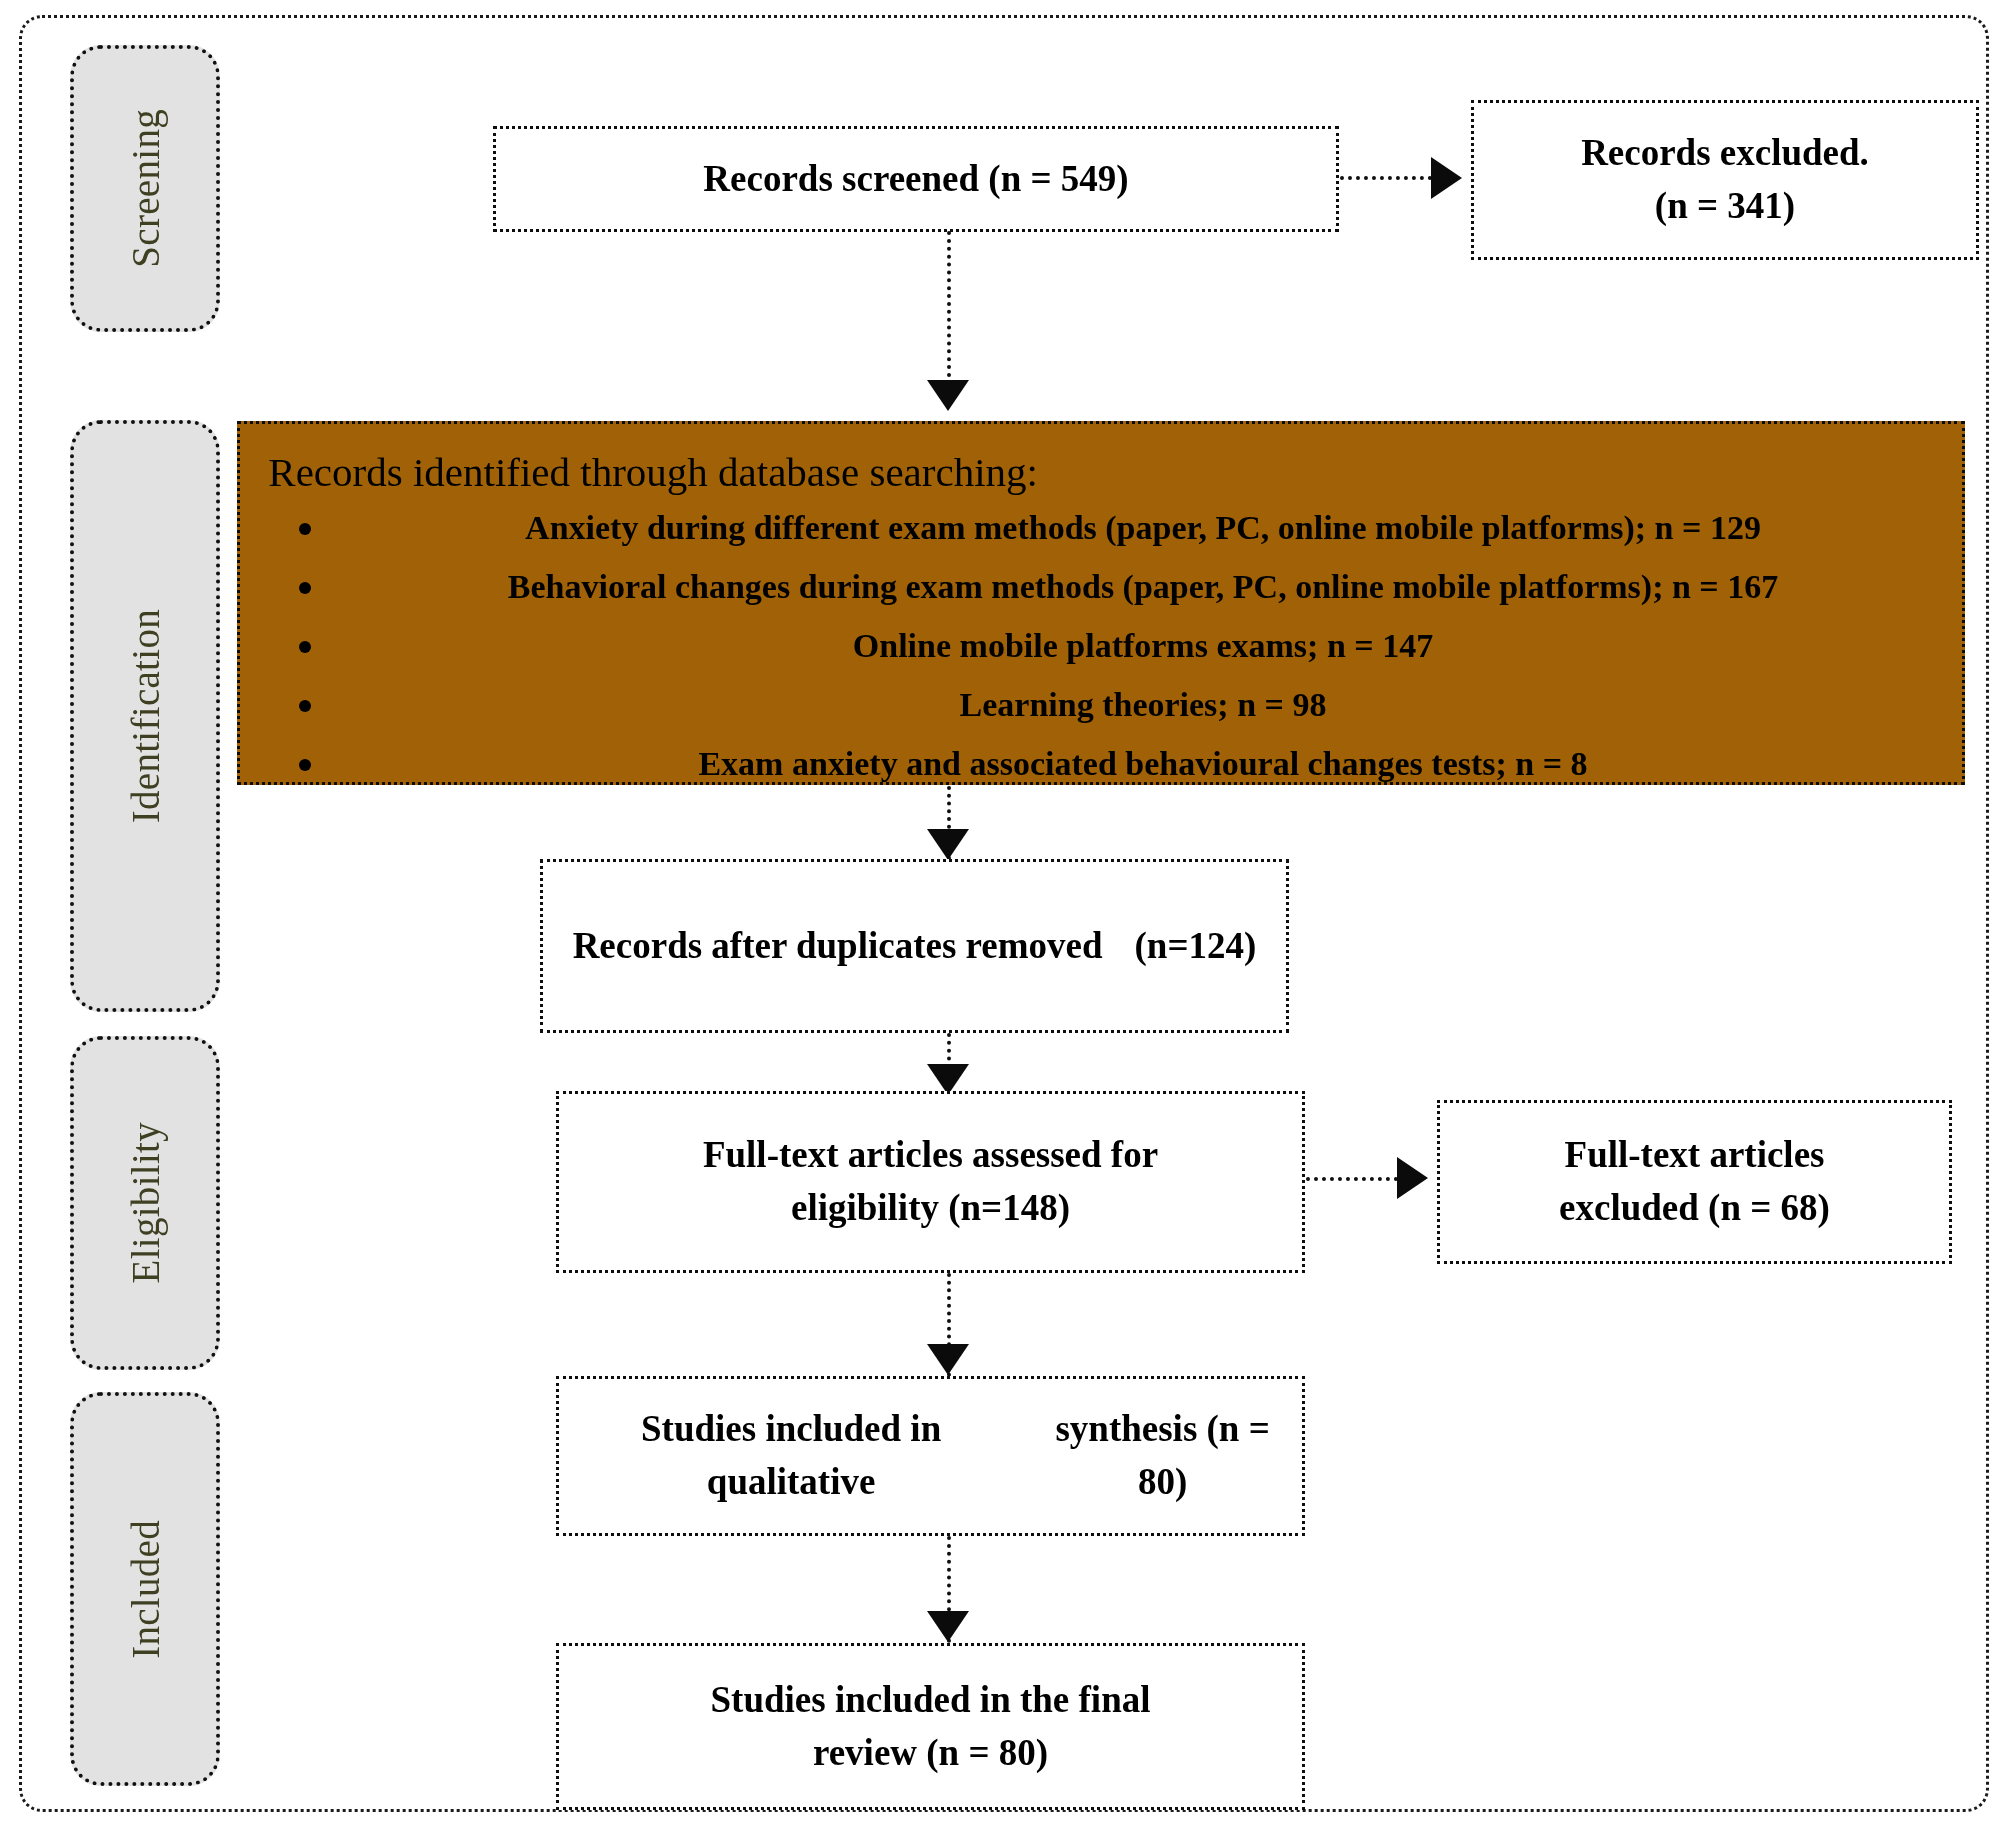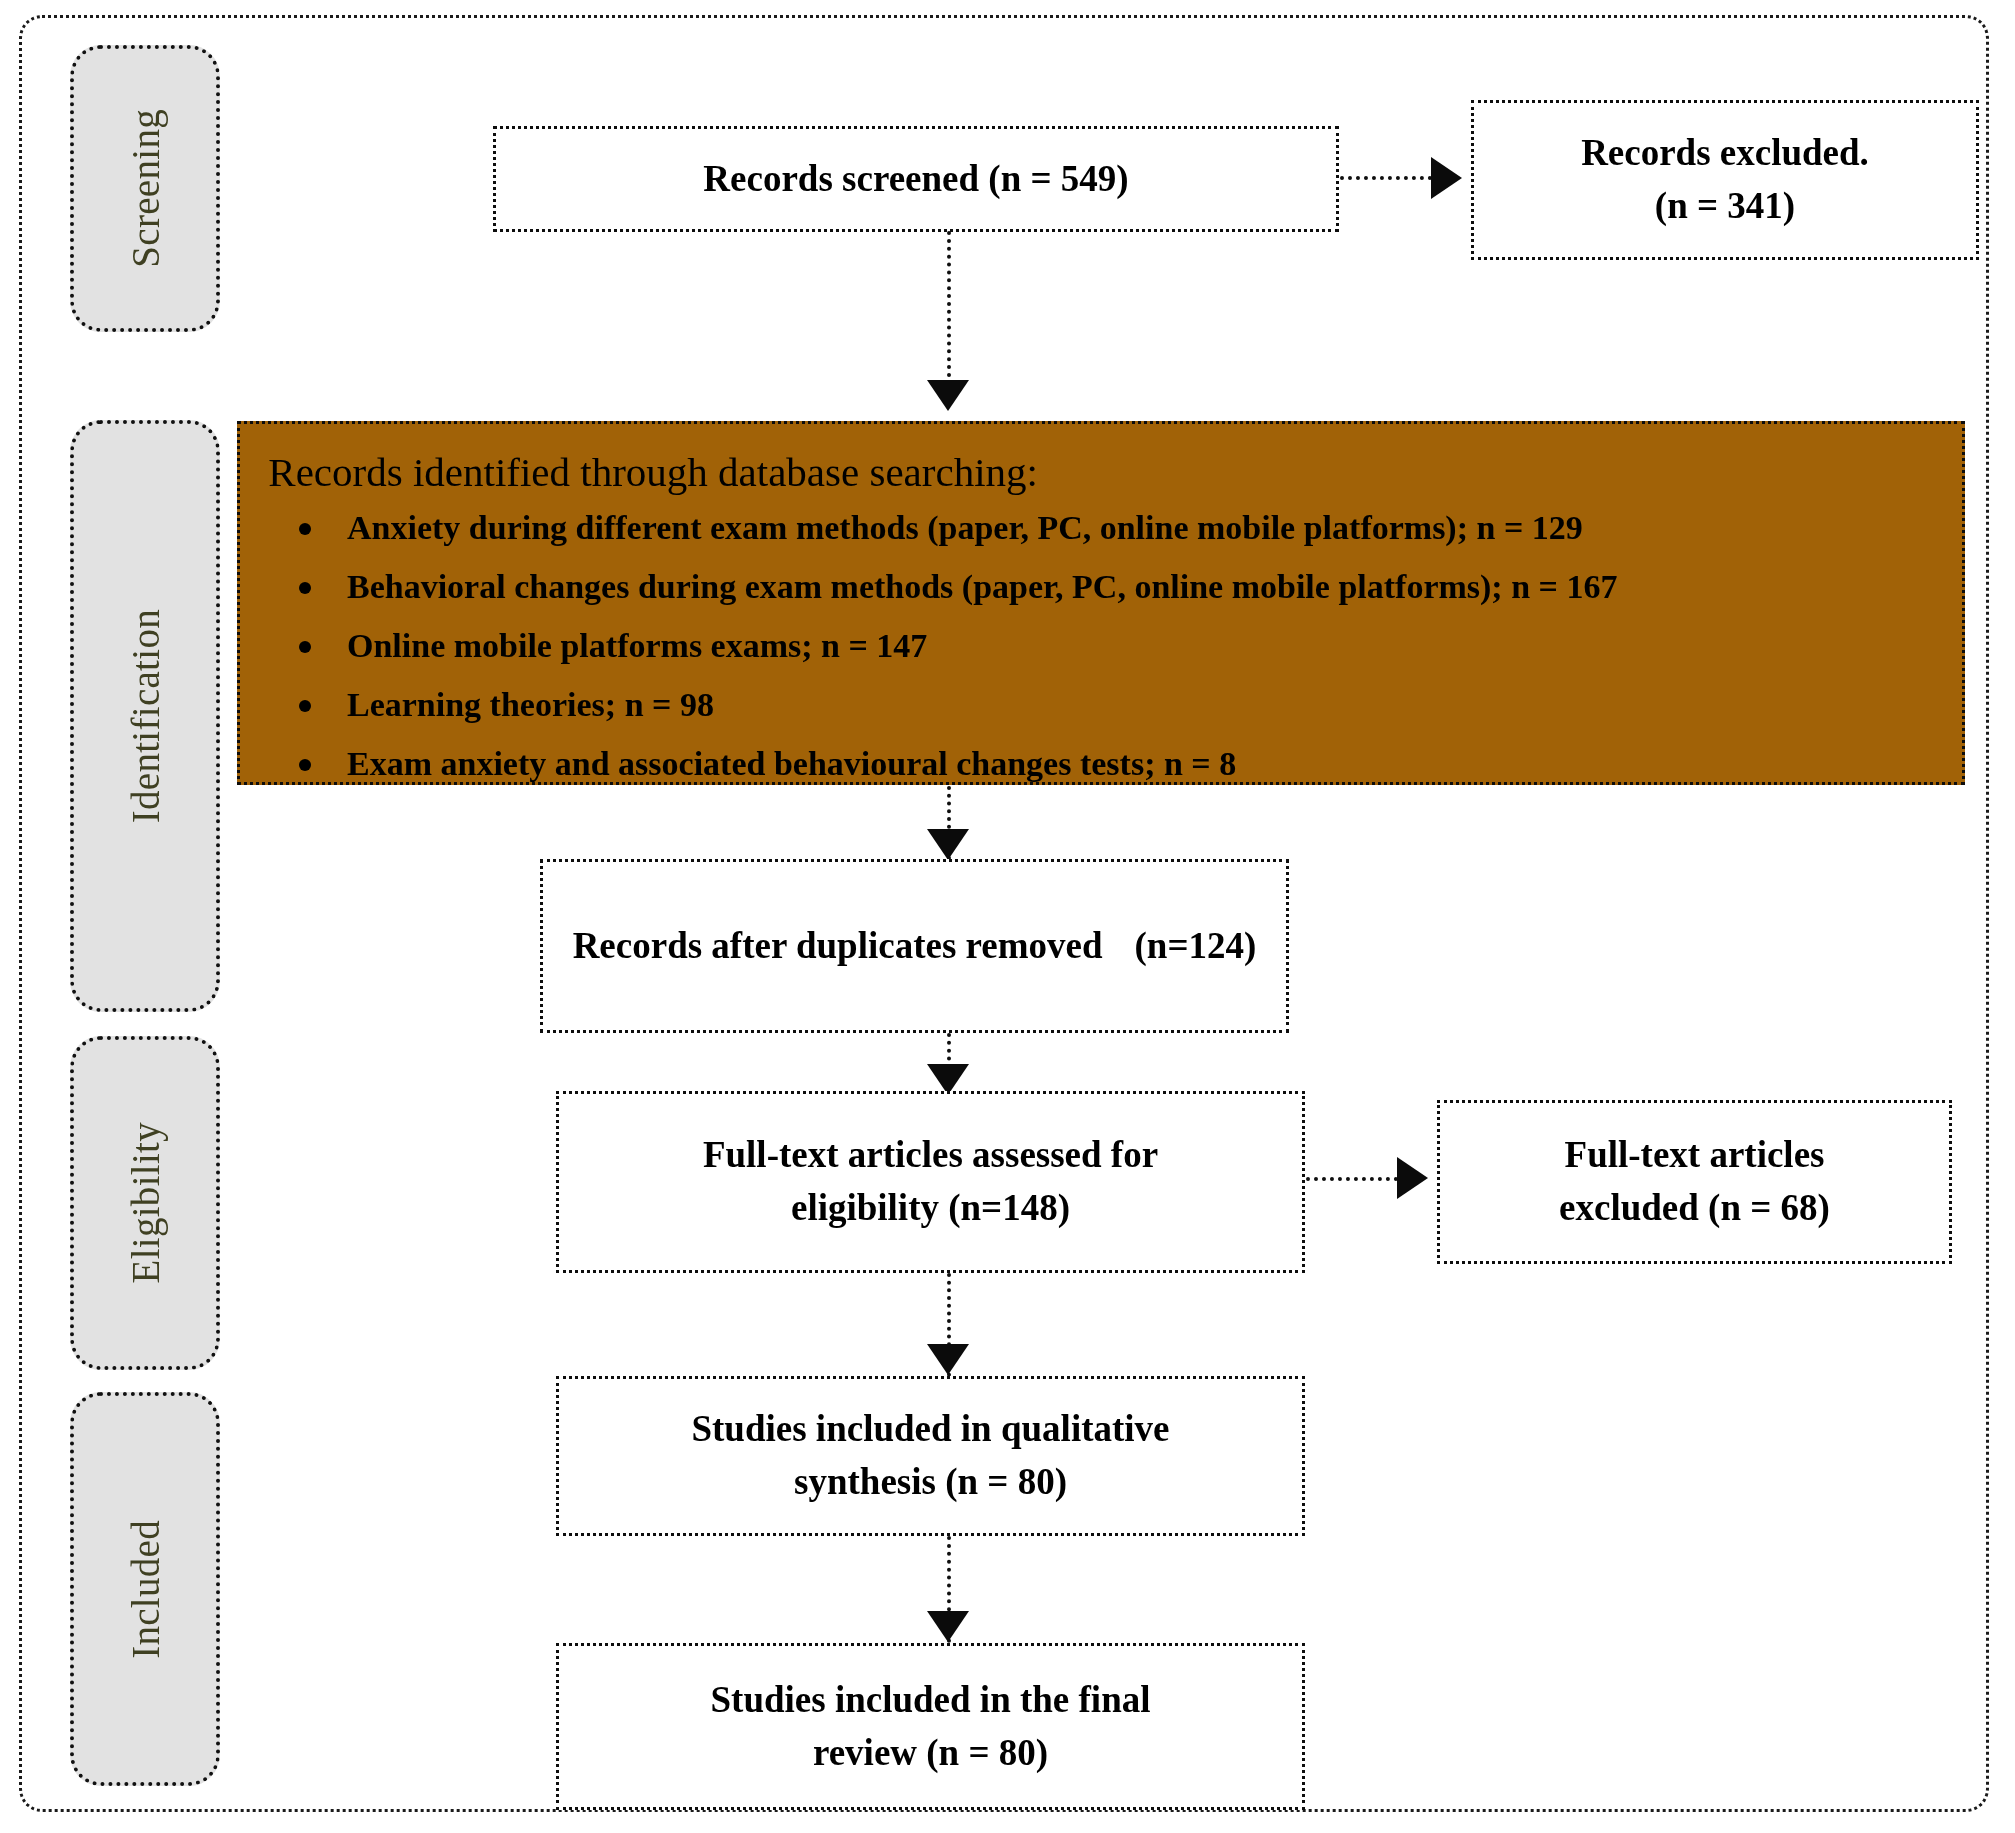--- a/index.html
+++ b/index.html
@@ -94,20 +94,21 @@
   }
   .ident-list li {
     position: relative;
     font-size: 34px;
     line-height: 1.22;
     font-weight: bold;
     color: #000000;
     padding: 0 0 0 55px;
     margin: 0 0 17.4px 0;
     font-family: "Liberation Serif", "DejaVu Serif", serif;
+    text-align: center;
   }
   .ident-list li::before {
     content: "";
     position: absolute;
     left: 6.7px;
     top: 16px;
     width: 12px;
     height: 12px;
     border-radius: 50%;
     background: #000000;
@@ -209,21 +210,21 @@
   <div class="arrow-right" style="left:1397px; top:1157px;"></div>
 
   <div class="flow-box" style="left:1437px; top:1100px; width:515px; height:164px; flex-direction:column;align-items:center;">
     <div class="box-text">Full-text articles</div>
     <div class="box-text">excluded (n = 68)</div>
   </div>
 
   <div class="v-line" style="left:947px; top:1273px; height:104px;"></div>
   <div class="arrow-down" style="left:927px; top:1344px;"></div>
 
-  <div class="flow-box" style="left:556px; top:1376px; width:749px; height:160px; flex-direction:column;">
+  <div class="flow-box" style="left:556px; top:1376px; width:749px; height:160px; flex-direction:row;">
     <div class="box-text">Studies included in qualitative</div>
     <div class="box-text">synthesis (n = 80)</div>
   </div>
 
   <div class="v-line" style="left:947px; top:1536px; height:107px;"></div>
   <div class="arrow-down" style="left:927px; top:1611px;"></div>
 
   <div class="flow-box" style="left:556px; top:1643px; width:749px; height:167px; flex-direction:column;text-align:right;">
     <div class="box-text">Studies included in the final</div>
     <div class="box-text">review (n = 80)</div>

